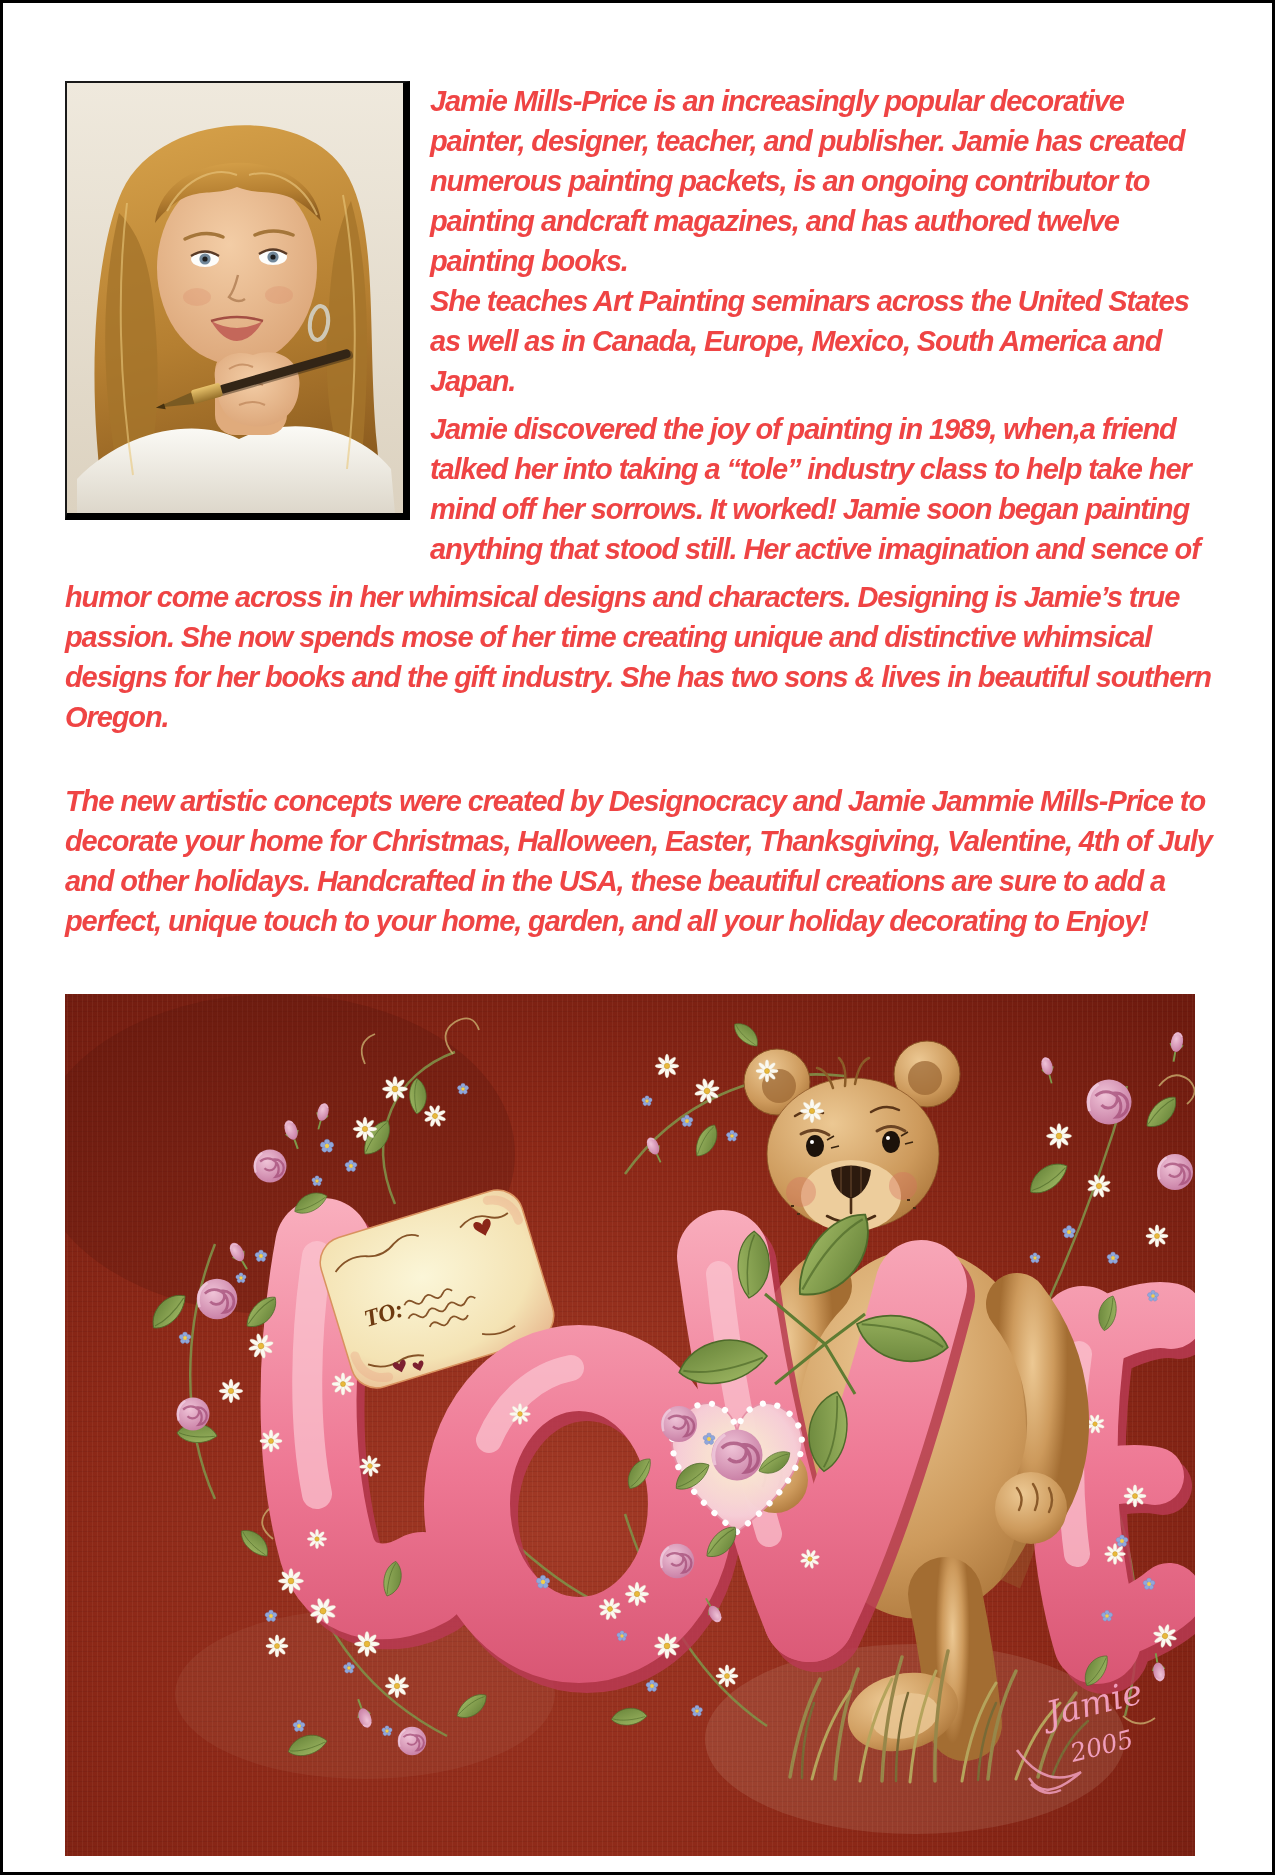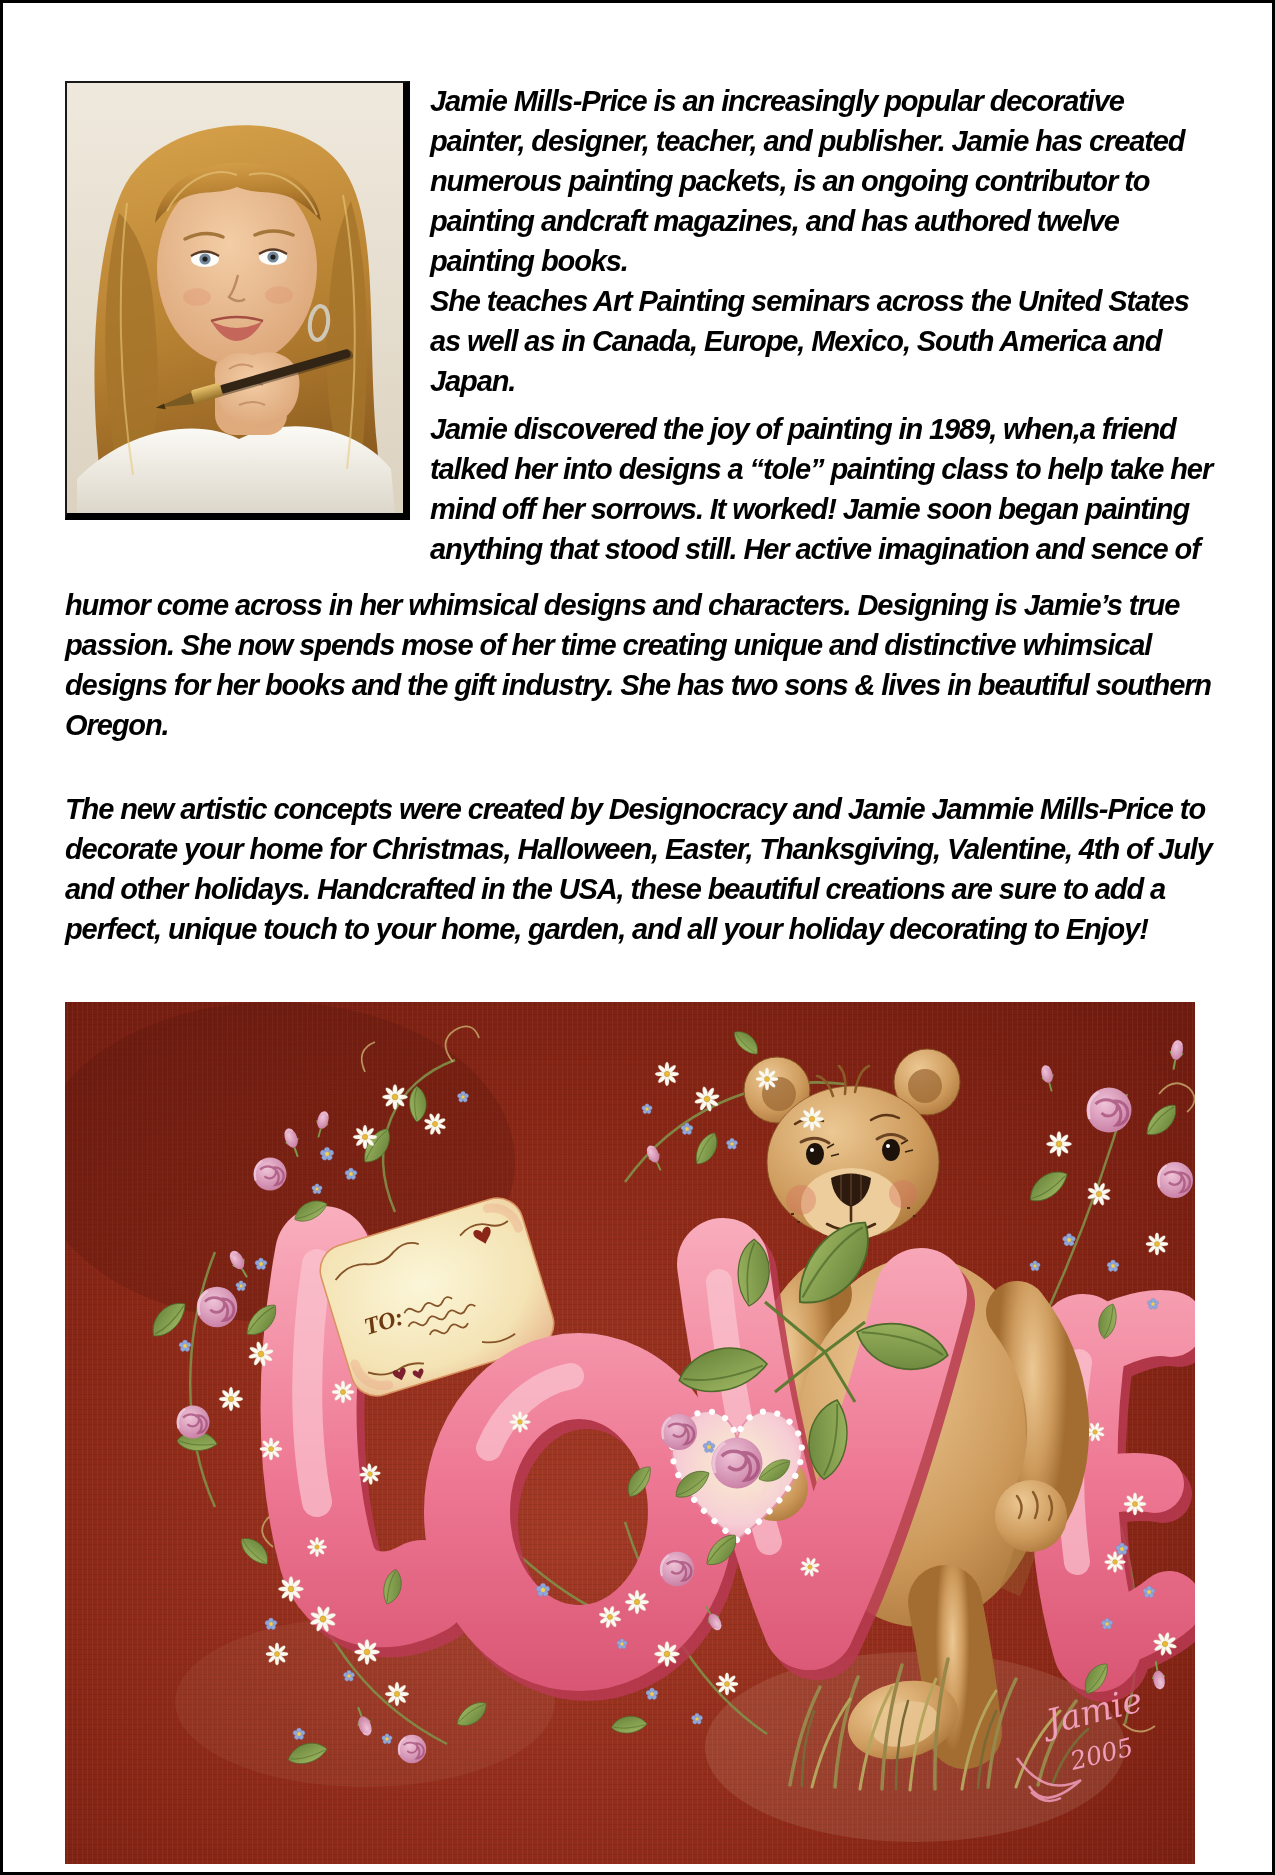--- a/index.html
+++ b/index.html
@@ -10,26 +10,26 @@
   }
   .content{padding:78px 57px 0 62px;}
   .photo{
     float:left;width:336px;height:430px;
     border-top:2px solid #1a1a1a;border-left:2px solid #1a1a1a;
     border-right:7px solid #000;border-bottom:7px solid #000;
     margin:0 20px 14px 0;background:#e9e2d6;
   }
   .photo svg{display:block;width:100%;height:100%;}
   p.bio{
-    margin:0;color:#000000;
+    margin:0;color:#ef4444;
     font-weight:700;font-style:italic;
     font-size:29px;line-height:40px;letter-spacing:-1.1px;
   }
   p.bio + p.bio{margin-top:8px;}
-  p#p2b{clear:left;margin-top:16px;}
+  p#p2b{clear:left;margin-top:8px;}
   p#p3{margin-top:44px;}
   .painting{
     width:1130px;height:862px;margin-top:53px;
     background:#7e2013;
   }
   .painting svg{display:block;width:100%;height:100%;}
 </style>
 </head>
 <body>
 
@@ -108,21 +108,21 @@
           <path d="M95,294 L86,296 L95,300 Z" fill="#45310f"></path>
         </g>
         <path d="M60,120 C50,200 52,300 66,392 M276,112 C292,200 290,300 280,386" stroke="#e9c87c" stroke-width="2" fill="none" opacity="0.6"></path>
       </svg>
     </div>
 
     <p class="bio" id="p1">
       <span>Jamie Mills-Price is an increasingly popular decorative painter, designer, teacher, and publisher. Jamie has created numerous painting packets, is an ongoing contributor to painting andcraft magazines, and has authored twelve painting books.</span><br>
       <span>She teaches Art Painting seminars across the United States as well as in Canada, Europe, Mexico, South America and Japan.</span>
     </p>
-    <p class="bio" id="p2a">Jamie discovered the joy of painting in 1989, when,a friend talked her into designs a “tole” painting class to help take her mind off her sorrows. It worked! Jamie soon began painting anything that stood still. Her active imagination and sence of</p>
+    <p class="bio" id="p2a">Jamie discovered the joy of painting in 1989, when,a friend talked her into taking a “tole” industry class to help take her mind off her sorrows. It worked! Jamie soon began painting anything that stood still. Her active imagination and sence of</p>
     <p class="bio" id="p2b">humor come across in her whimsical designs and characters. Designing is Jamie’s true passion. She now spends mose of her time creating unique and distinctive whimsical designs for her books and the gift industry. She has two sons &amp; lives in beautiful southern Oregon.</p>
     <p class="bio" id="p3">The new artistic concepts were created by Designocracy and Jamie Jammie Mills-Price to decorate your home for Christmas, Halloween, Easter, Thanksgiving, Valentine, 4th of July and other holidays. Handcrafted in the USA, these beautiful creations are sure to add a perfect, unique touch to your home, garden, and all your holiday decorating to Enjoy!</p>
 
     <div class="painting" aria-label="Teddy bear hugging pink LOVE letters with roses, daisies and forget-me-nots on a deep red canvas">
       <svg viewBox="0 0 1130 862">
         <defs>
           <radialGradient id="bgR" cx="45%" cy="62%" r="80%">
             <stop offset="0" stop-color="#a23a26"></stop>
               <stop offset="0.55" stop-color="#8c2817"></stop>
               <stop offset="1" stop-color="#6f1b0f"></stop>

